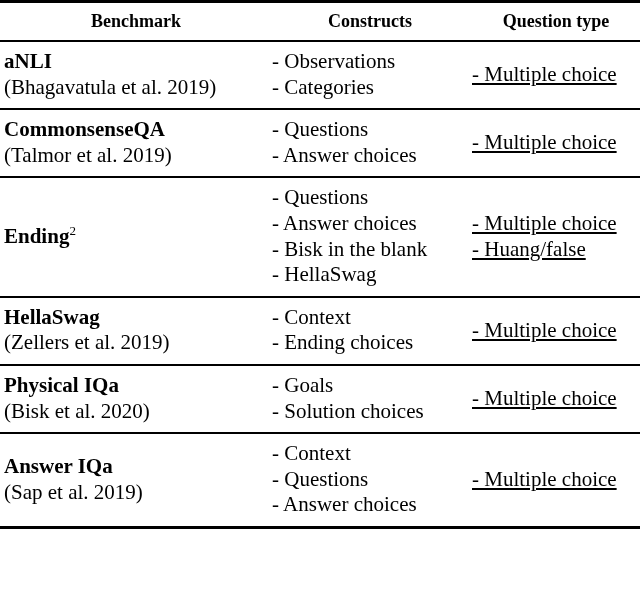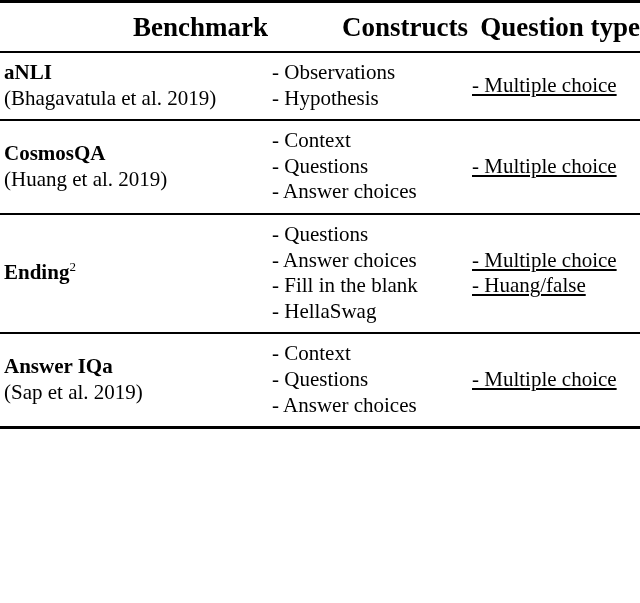--- a/index.html
+++ b/index.html
@@ -32,23 +32,23 @@
   col.col-benchmark { width: 268px; }
   col.col-constructs { width: 200px; }
   col.col-qtype      { width: 172px; }
 
   
   tr.header-row > th {
     border-top: 3px solid #000;
     border-bottom: 2px solid #000;
     padding: 8px 0 7px 0;
     vertical-align: middle;
-    text-align: right;
+    text-align: center;
     font-weight: bold;
-    font-size: 27px;
+    font-size: 18px;
   }
   tbody tr > td {
     border-bottom: 2px solid #000;
     vertical-align: middle;
     padding: 7px 0 8px 0;
   }
   tbody tr.last-row > td {
     border-bottom: 3px solid #000;
   }
 
@@ -111,77 +111,110 @@
     </thead>
     <tbody id="table-body">
         <tr>
           <td class="cell-benchmark">
             <span class="name-line">aNLI</span>
             <span class="cite-line">(Bhagavatula et al. 2019)</span>
           </td>
           <td class="cell-constructs">
             <ul class="construct-list">
               <li>- Observations</li>
-              <li>- Hypothesis</li>
-            </ul>
-          </td>
-          <td class="cell-qtype">
-            <ul class="qtype-list">
-              <li>- Multiple choice</li>
-            </ul>
-          </td>
-        </tr>
-        <tr>
-          <td class="cell-benchmark">
-            <span class="name-line">CosmosQA</span>
-            <span class="cite-line">(Huang et al. 2019)</span>
+              <li>- Categories</li>
+            </ul>
+          </td>
+          <td class="cell-qtype">
+            <ul class="qtype-list">
+              <li>- Multiple choice</li>
+            </ul>
+          </td>
+        </tr>
+        <tr>
+          <td class="cell-benchmark">
+            <span class="name-line">CommonsenseQA</span>
+            <span class="cite-line">(Talmor et al. 2019)</span>
+          </td>
+          <td class="cell-constructs">
+            <ul class="construct-list">
+              <li>- Questions</li>
+              <li>- Answer choices</li>
+            </ul>
+          </td>
+          <td class="cell-qtype">
+            <ul class="qtype-list">
+              <li>- Multiple choice</li>
+            </ul>
+          </td>
+        </tr>
+        <tr>
+          <td class="cell-benchmark"><span class="name-line" style="display: inline;">Ending</span><sup class="sup2">2</sup></td>
+          <td class="cell-constructs">
+            <ul class="construct-list">
+              <li>- Questions</li>
+              <li>- Answer choices</li>
+              <li>- Bisk in the blank</li>
+              <li>- HellaSwag</li>
+            </ul>
+          </td>
+          <td class="cell-qtype">
+            <ul class="qtype-list">
+              <li>- Multiple choice</li>
+              <li>- Huang/false</li>
+            </ul>
+          </td>
+        </tr>
+        <tr>
+          <td class="cell-benchmark">
+            <span class="name-line">HellaSwag</span>
+            <span class="cite-line">(Zellers et al. 2019)</span>
+          </td>
+          <td class="cell-constructs">
+            <ul class="construct-list">
+              <li>- Context</li>
+              <li>- Ending choices</li>
+            </ul>
+          </td>
+          <td class="cell-qtype">
+            <ul class="qtype-list">
+              <li>- Multiple choice</li>
+            </ul>
+          </td>
+        </tr>
+        <tr>
+          <td class="cell-benchmark">
+            <span class="name-line">Physical IQa</span>
+            <span class="cite-line">(Bisk et al. 2020)</span>
+          </td>
+          <td class="cell-constructs">
+            <ul class="construct-list">
+              <li>- Goals</li>
+              <li>- Solution choices</li>
+            </ul>
+          </td>
+          <td class="cell-qtype">
+            <ul class="qtype-list">
+              <li>- Multiple choice</li>
+            </ul>
+          </td>
+        </tr>
+        <tr class="last-row">
+          <td class="cell-benchmark">
+            <span class="name-line">Answer IQa</span>
+            <span class="cite-line">(Sap et al. 2019)</span>
           </td>
           <td class="cell-constructs">
             <ul class="construct-list">
               <li>- Context</li>
               <li>- Questions</li>
               <li>- Answer choices</li>
             </ul>
           </td>
           <td class="cell-qtype">
             <ul class="qtype-list">
               <li>- Multiple choice</li>
             </ul>
           </td>
         </tr>
-        <tr>
-          <td class="cell-benchmark"><span class="name-line" style="display: inline;">Ending</span><sup class="sup2">2</sup></td>
-          <td class="cell-constructs">
-            <ul class="construct-list">
-              <li>- Questions</li>
-              <li>- Answer choices</li>
-              <li>- Fill in the blank</li>
-              <li>- HellaSwag</li>
-            </ul>
-          </td>
-          <td class="cell-qtype">
-            <ul class="qtype-list">
-              <li>- Multiple choice</li>
-              <li>- Huang/false</li>
-            </ul>
-          </td>
-        </tr>
-        <tr class="last-row">
-          <td class="cell-benchmark">
-            <span class="name-line">Answer IQa</span>
-            <span class="cite-line">(Sap et al. 2019)</span>
-          </td>
-          <td class="cell-constructs">
-            <ul class="construct-list">
-              <li>- Context</li>
-              <li>- Questions</li>
-              <li>- Answer choices</li>
-            </ul>
-          </td>
-          <td class="cell-qtype">
-            <ul class="qtype-list">
-              <li>- Multiple choice</li>
-            </ul>
-          </td>
-        </tr>
       </tbody>
   </table>
 </div>
 
 </body></html>

